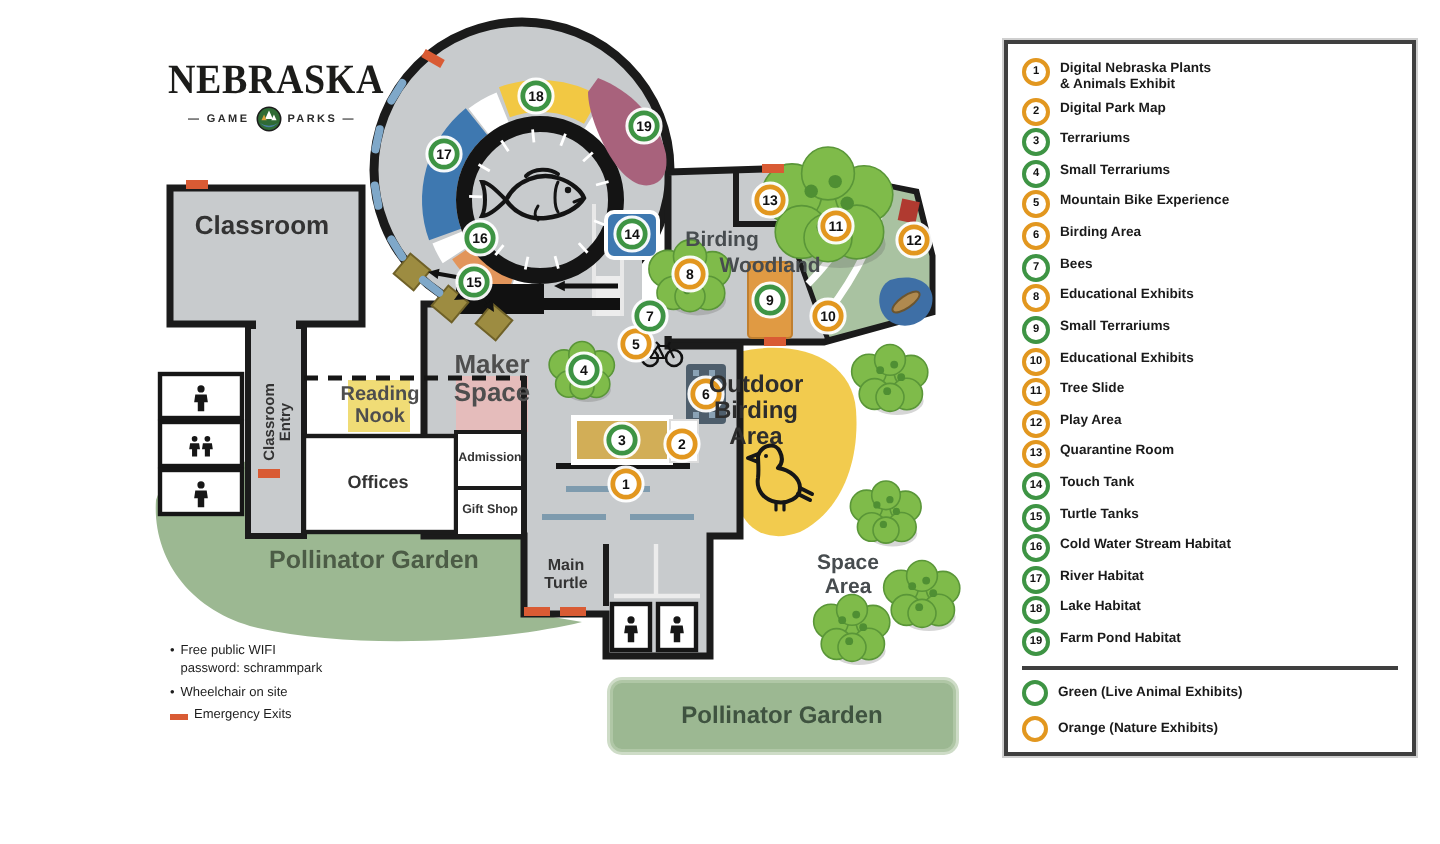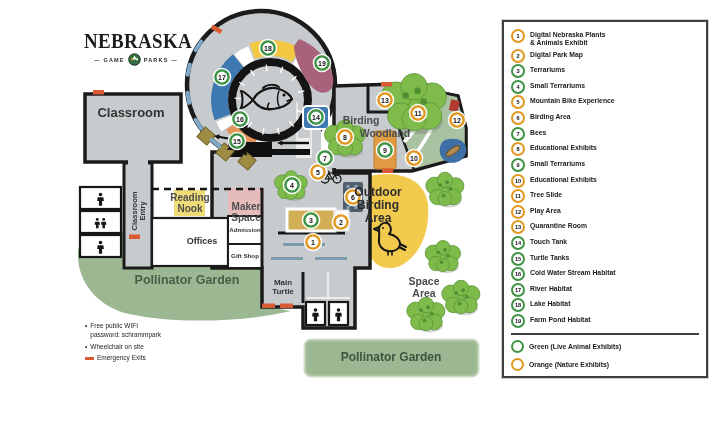--- a/index.html
+++ b/index.html
@@ -424,23 +424,23 @@
         </g>
       </g>
   </svg>
 
   <div id="labels-layer">
       <div class="map-label" style="left: 131px; top: 113px; font-size: 13px; color: rgb(51, 51, 51);">Classroom</div>
       <div class="map-label" style="left: 139px; top: 211px; font-size: 7.5px; color: rgb(51, 51, 51); transform: translate(-50%, -50%) rotate(-90deg);">Classroom
 Entry</div>
       <div class="map-label" style="left: 190px; top: 203px; font-size: 10px; color: rgb(78, 78, 78);">Reading
 Nook</div>
-      <div class="map-label" style="left: 246px; top: 212px; font-size: 10px; color: rgb(78, 78, 78);">Maker
+      <div class="map-label" style="left: 246px; top: 190px; font-size: 13px; color: rgb(78, 78, 78);">Maker
 Space</div>
-      <div class="map-label" style="left: 189px; top: 242px; font-size: 9px; color: rgb(51, 51, 51); margin-left: 13px;">Offices</div>
+      <div class="map-label" style="left: 189px; top: 242px; font-size: 9px; color: rgb(51, 51, 51);">Offices</div>
       <div class="map-label" style="left: 245px; top: 230px; font-size: 6.2px; color: rgb(51, 51, 51);">Admission</div>
       <div class="map-label" style="left: 245px; top: 256px; font-size: 6.2px; color: rgb(51, 51, 51);">Gift Shop</div>
       <div class="map-label" style="left: 283px; top: 288px; font-size: 8px; color: rgb(51, 51, 51);">Main
 Turtle</div>
       <div class="map-label" style="left: 361px; top: 121px; font-size: 10.5px; color: rgb(71, 76, 79);">Birding</div>
       <div class="map-label" style="left: 385px; top: 134px; font-size: 10.5px; color: rgb(71, 76, 79);">Woodland</div>
       <div class="map-label" style="left: 378px; top: 206px; font-size: 12px; color: rgb(45, 45, 45);">Outdoor
 Birding
 Area</div>
       <div class="map-label" style="left: 424px; top: 288px; font-size: 10.5px; color: rgb(71, 76, 79);">Space

